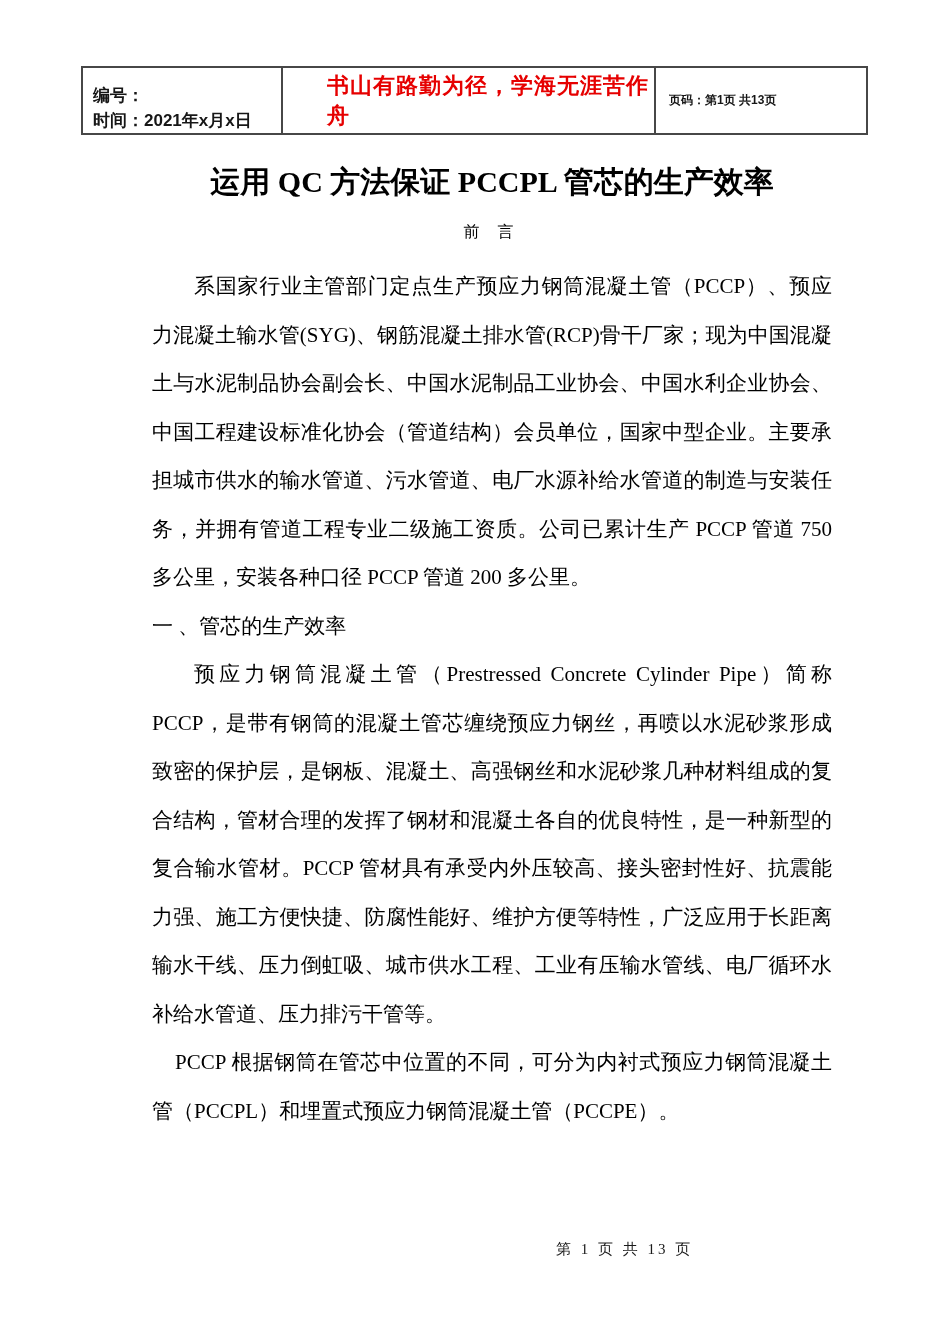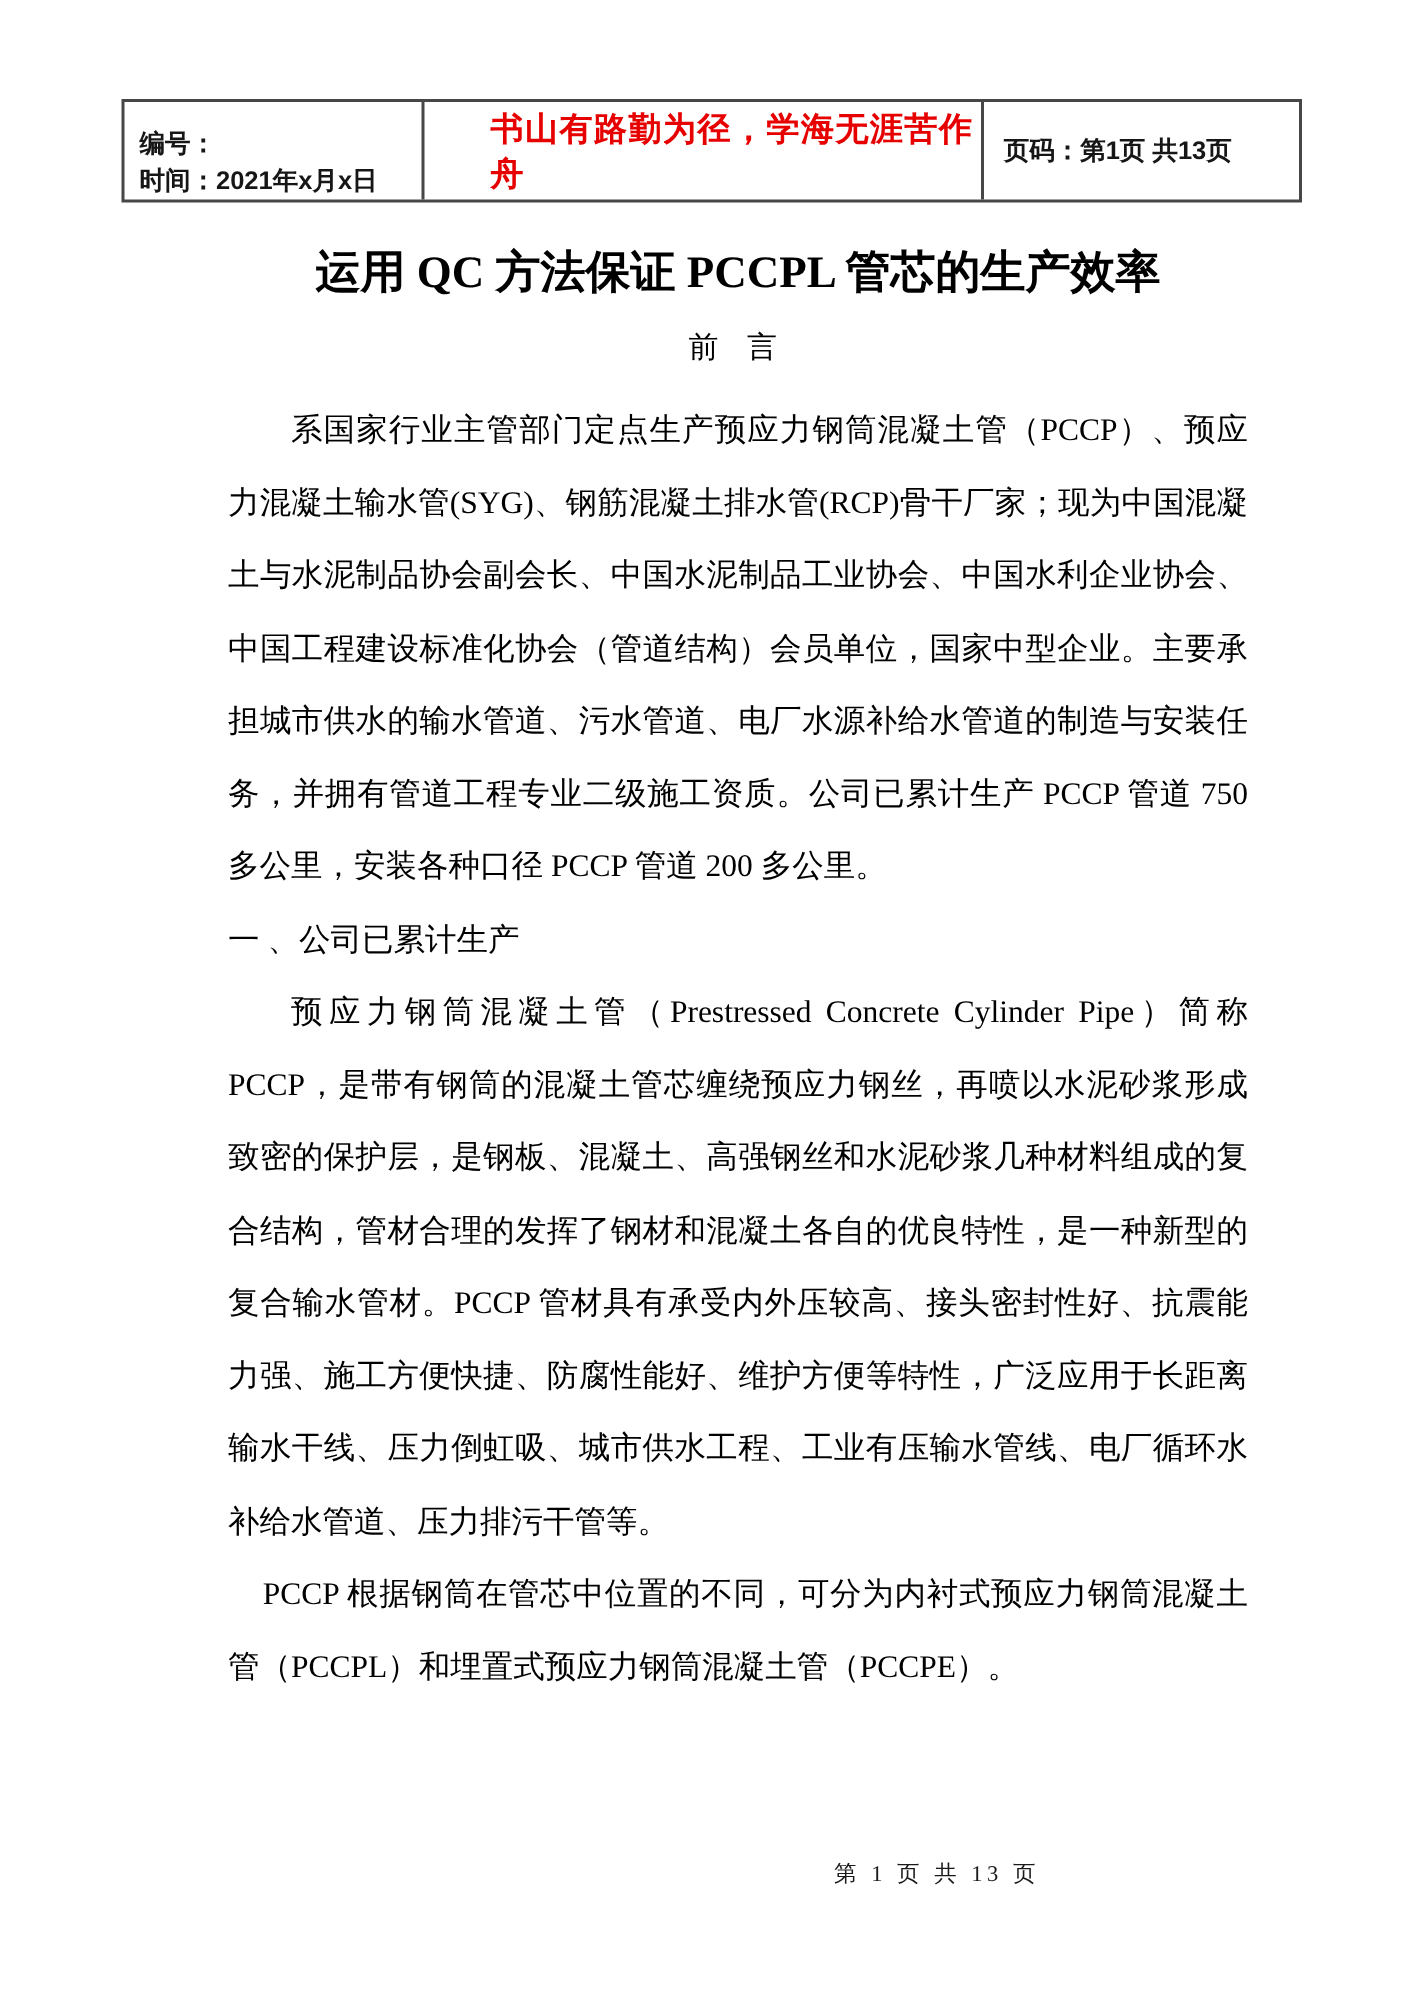--- a/index.html
+++ b/index.html
@@ -36,36 +36,36 @@
     display: flex; align-items: center; justify-content: center;
     font-size: 22px; font-weight: bold;
     letter-spacing: 1px;
     padding-left: 44px;
   }
   .ht-c3 {
     width: 213px;
     border-left: 2px solid #474747;
     display: flex; align-items: center;
     padding-left: 13px;
-    font-size: 17px; font-weight: bold;
+    font-size: 12px; font-weight: bold;
     color: #161616;
   }
 
   
   .content {
     position: absolute; left: 152px; top: 160px;
     width: 680px;
   }
   .doc-title {
     font-size: 30px; font-weight: bold;
     text-align: center; line-height: 44px;
     margin: 0;
   }
   .doc-subtitle {
-    font-size: 20px; font-weight: normal;
+    font-size: 16px; font-weight: normal;
     text-align: center; line-height: 36px;
     letter-spacing: 7px;
     margin: 10px 0 0 0;
   }
   .body-text {
     margin-top: 12px;
     font-size: 21px;
     line-height: 48.5px;
     text-align: justify;
     text-justify: inter-character;
@@ -103,19 +103,19 @@
     <span>页码：第1页 共13页</span>
   </div>
 </div>
 
 <div class="content">
   <h1 class="doc-title">运用 QC 方法保证 PCCPL 管芯的生产效率</h1>
   <h2 class="doc-subtitle">前 言</h2>
 
   <div class="body-text">
     <p class="para-indent2">系国家行业主管部门定点生产预应力钢筒混凝土管（PCCP）、预应力混凝土输水管(SYG)、钢筋混凝土排水管(RCP)骨干厂家；现为中国混凝土与水泥制品协会副会长、中国水泥制品工业协会、中国水利企业协会、中国工程建设标准化协会（管道结构）会员单位，国家中型企业。主要承担城市供水的输水管道、污水管道、电厂水源补给水管道的制造与安装任务，并拥有管道工程专业二级施工资质。公司已累计生产 PCCP 管道 750 多公里，安装各种口径 PCCP 管道 200 多公里。</p>
-    <p class="section-heading">一 、公司已累计生产</p>
+    <p class="section-heading">一 、管芯的生产效率</p>
     <p class="para-indent2">预应力钢筒混凝土管（Prestressed Concrete Cylinder Pipe）简称 PCCP，是带有钢筒的混凝土管芯缠绕预应力钢丝，再喷以水泥砂浆形成致密的保护层，是钢板、混凝土、高强钢丝和水泥砂浆几种材料组成的复合结构，管材合理的发挥了钢材和混凝土各自的优良特性，是一种新型的复合输水管材。PCCP 管材具有承受内外压较高、接头密封性好、抗震能力强、施工方便快捷、防腐性能好、维护方便等特性，广泛应用于长距离输水干线、压力倒虹吸、城市供水工程、工业有压输水管线、电厂循环水补给水管道、压力排污干管等。</p>
     <p class="para-indent1">PCCP 根据钢筒在管芯中位置的不同，可分为内衬式预应力钢筒混凝土管（PCCPL）和埋置式预应力钢筒混凝土管（PCCPE）。</p>
   </div>
 </div>
 
 <div class="page-footer">第 1 页 共 13 页</div>
 
 </body></html>

